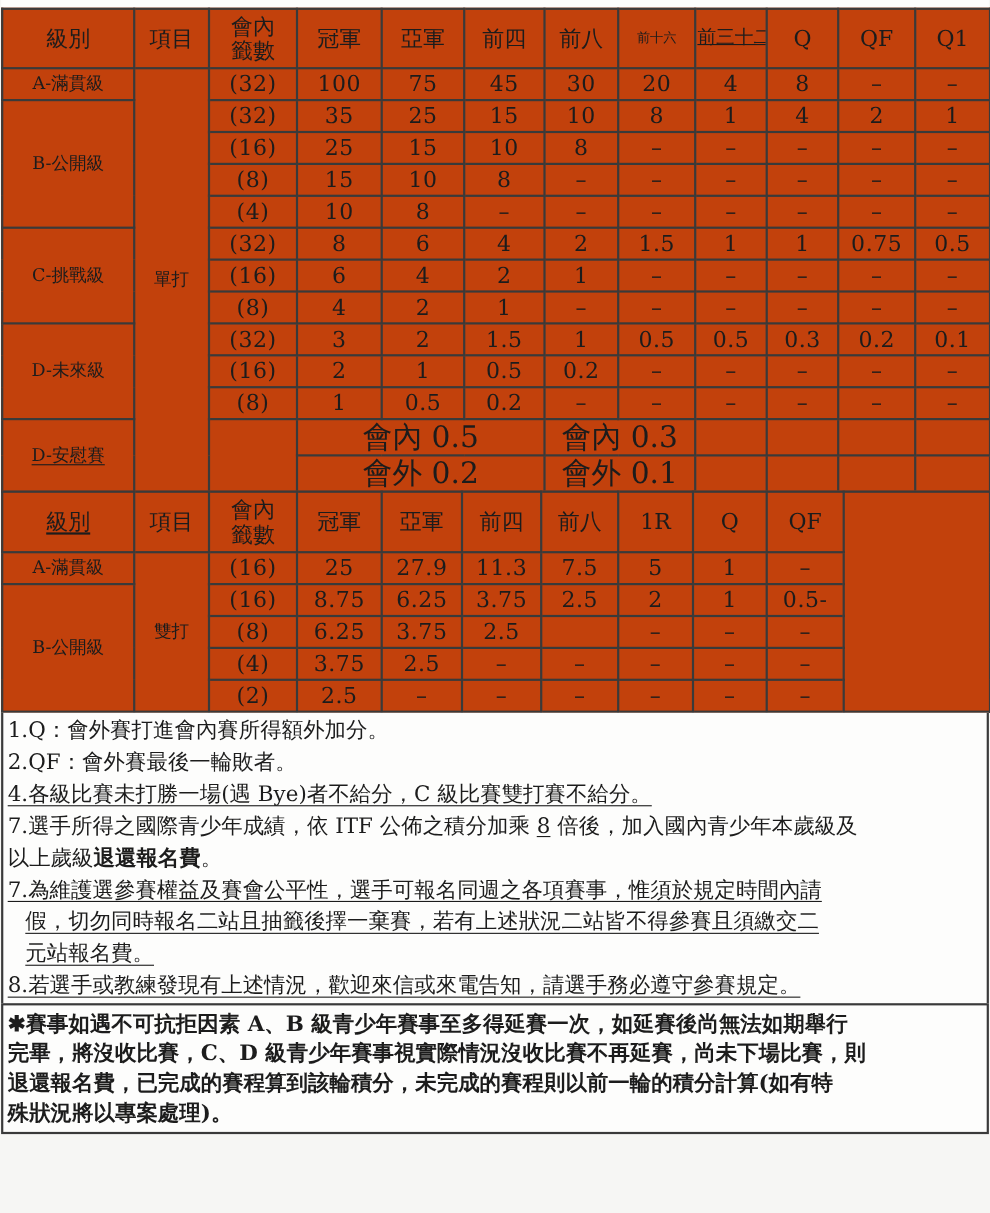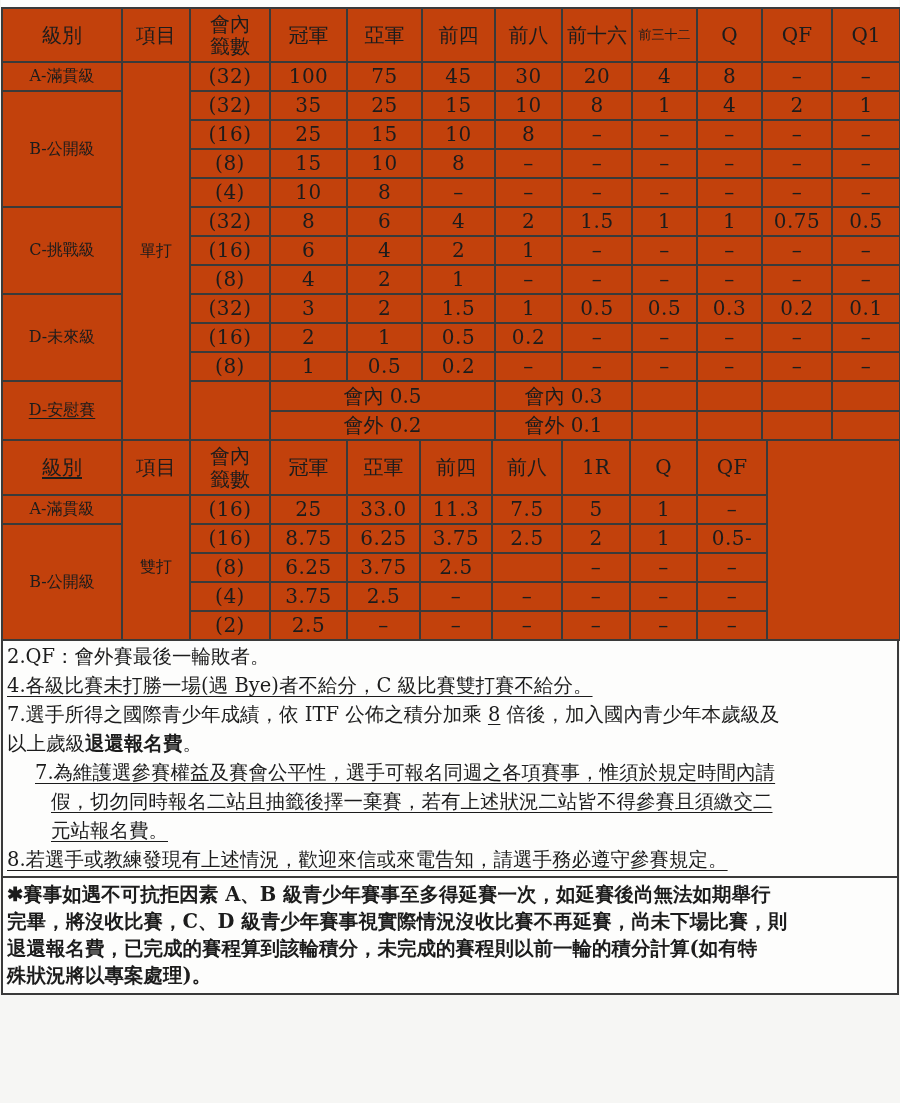--- a/index.html
+++ b/index.html
@@ -14,41 +14,41 @@
   table{border-collapse:collapse;table-layout:fixed;width:898px;background:#c2410c;}
   td{
     border:2px solid #3a3a3a;
     text-align:center;vertical-align:middle;
     font-size:20px;line-height:1.15;
     padding:0 1px;height:27px;
     overflow:hidden;white-space:nowrap;
   }
   .t2{margin-top:-2px;}
   td.hdr{font-size:20px;}
-  td.hdr-sm{font-size:20px;border-radius:11px;}
-  td.hdr-xs{font-size:13px;}
+  td.hdr-sm{font-size:12px;border-radius:11px;}
+  td.hdr-xs{font-size:17px;text-decoration:underline;}
   .two-line{line-height:1.12;font-size:19px;}
   tr.hrow td{height:52px;}
   .t2 tr.hrow td{height:53px;}
   td.level{font-size:16px;}
   td.num{font-size:20px;letter-spacing:0.5px;}
   .u{text-decoration:underline;text-underline-offset:3px;}
-  td.cons-span{font-size:20px;}
+  td.cons-span{font-size:27px;}
   .notes-box{
     border:2px solid #3a3a3a;border-top:none;border-bottom:none;
     padding:1px 4px 2px 4px;background:#fdfdfc;
   }
   .note{
     margin:0;font-size:19.5px;line-height:29px;
     white-space:pre-line;
   }
   .note.bu{font-weight:normal;text-decoration:underline;text-underline-offset:4px;}
   .note .b{font-weight:bold;}
   .note .u{text-decoration:underline;}
-  .note.hang{padding-left:16px;text-indent:-16px;margin-left:28px;}
+  .note.hang{padding-left:16px;text-indent:-16px;}
   .star-box{
     border:2px solid #3a3a3a;
     padding:3px 4px 4px 4px;background:#fdfdfc;
   }
   .star{
     margin:0;font-size:19.5px;line-height:27px;font-weight:bold;
     white-space:pre-line;
   }
 </style>
 </head>
@@ -270,21 +270,21 @@
       <td class="hdr">1R</td>
       <td class="hdr">Q</td>
       <td class="hdr">QF</td>
       <td rowspan="6"></td>
     </tr>
     <tr>
       <td class="level">A-滿貫級</td>
       <td class="level" rowspan="5">雙打</td>
       <td class="num">(16)</td>
       <td class="num">25</td>
-      <td class="num">33.0</td>
+      <td class="num">27.9</td>
       <td class="num">11.3</td>
       <td class="num">7.5</td>
       <td class="num">5</td>
       <td class="num">1</td>
       <td class="num">–</td>
     </tr>
     <tr>
       <td class="level" rowspan="4">B-公開級</td>
       <td class="num">(16)</td>
       <td class="num">8.75</td>
@@ -322,20 +322,21 @@
       <td class="num">–</td>
       <td class="num">–</td>
       <td class="num">–</td>
       <td class="num">–</td>
       <td class="num">–</td>
     </tr>
   </tbody>
     </table>
 
   <div class="notes-box">
+    <p class="note">1.Q：會外賽打進會內賽所得額外加分。</p>
     <p class="note">2.QF：會外賽最後一輪敗者。</p>
     <p class="note bu">4.各級比賽未打勝一場(遇 Bye)者不給分，C 級比賽雙打賽不給分。</p>
     <p class="note"><span>7.選手所得之國際青少年成績，依 ITF 公佈之積分加乘 </span><span class="u">8</span><span> 倍後，加入國內青少年本歲級及
 以上歲級</span><span class="b">退還報名費</span><span>。</span></p>
     <p class="note bu hang">7.為維護選參賽權益及賽會公平性，選手可報名同週之各項賽事，惟須於規定時間內請
 假，切勿同時報名二站且抽籤後擇一棄賽，若有上述狀況二站皆不得參賽且須繳交二
 元站報名費。</p>
     <p class="note bu">8.若選手或教練發現有上述情況，歡迎來信或來電告知，請選手務必遵守參賽規定。</p>
   </div>
 

